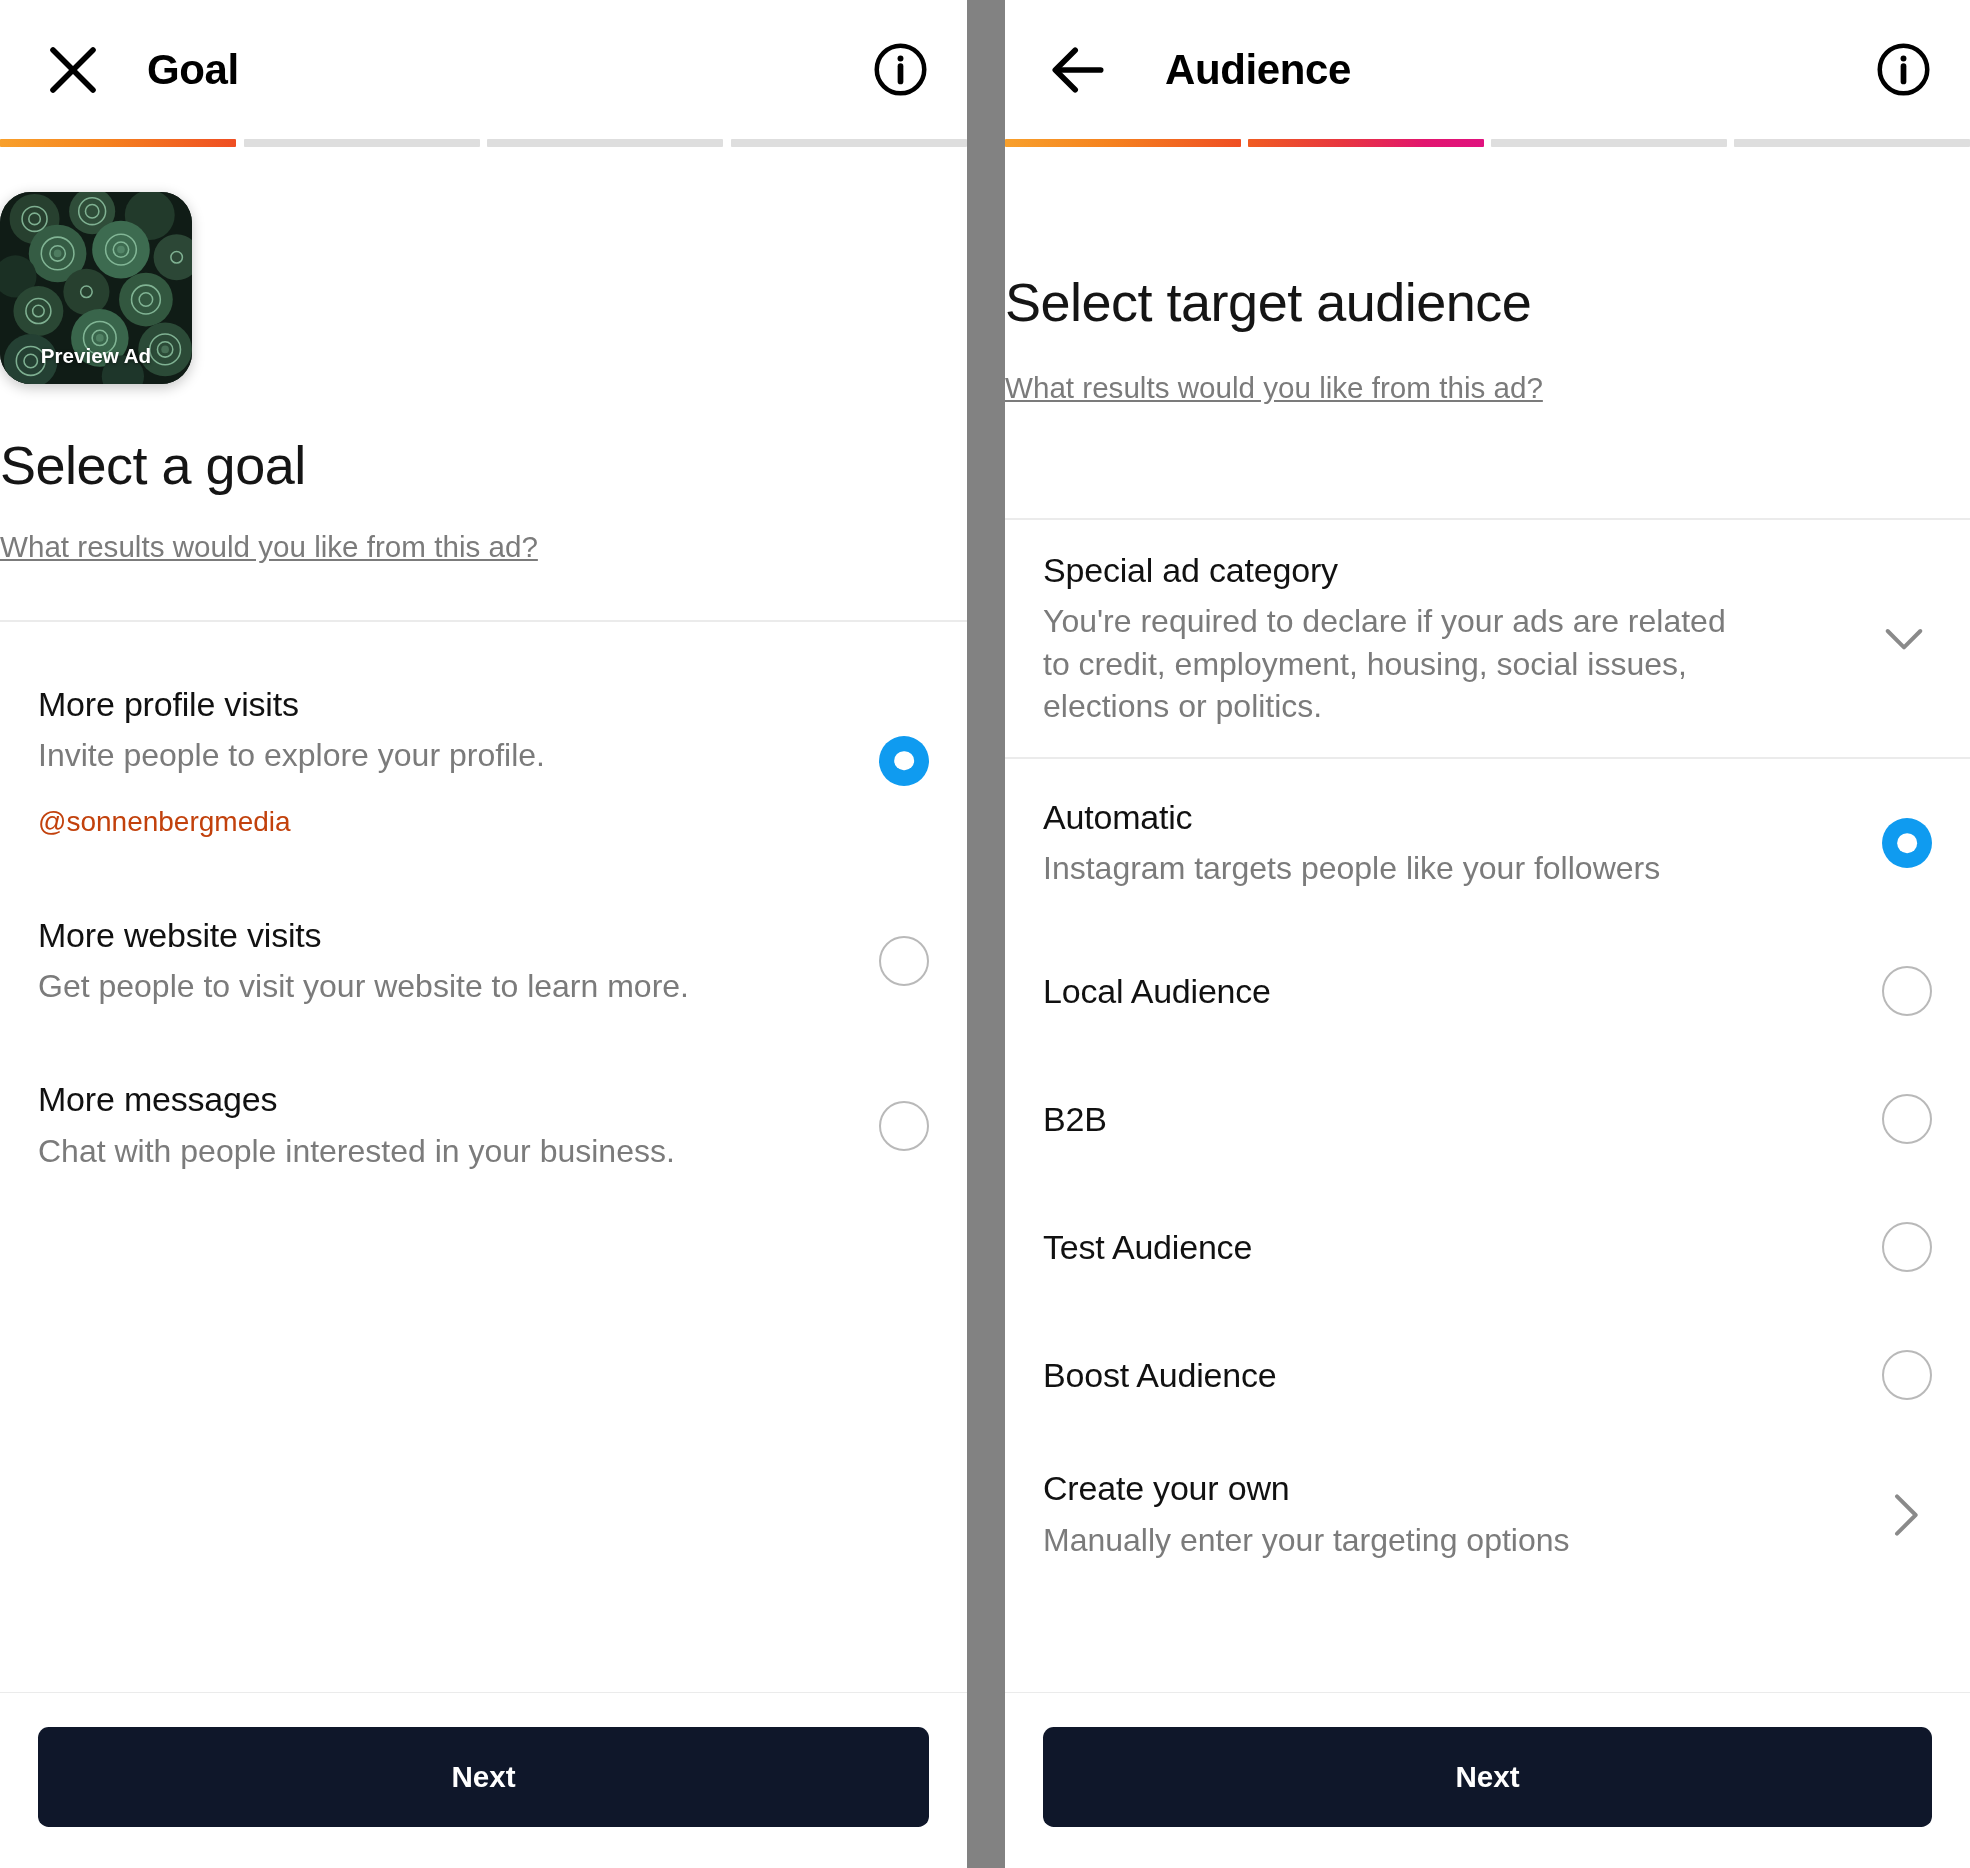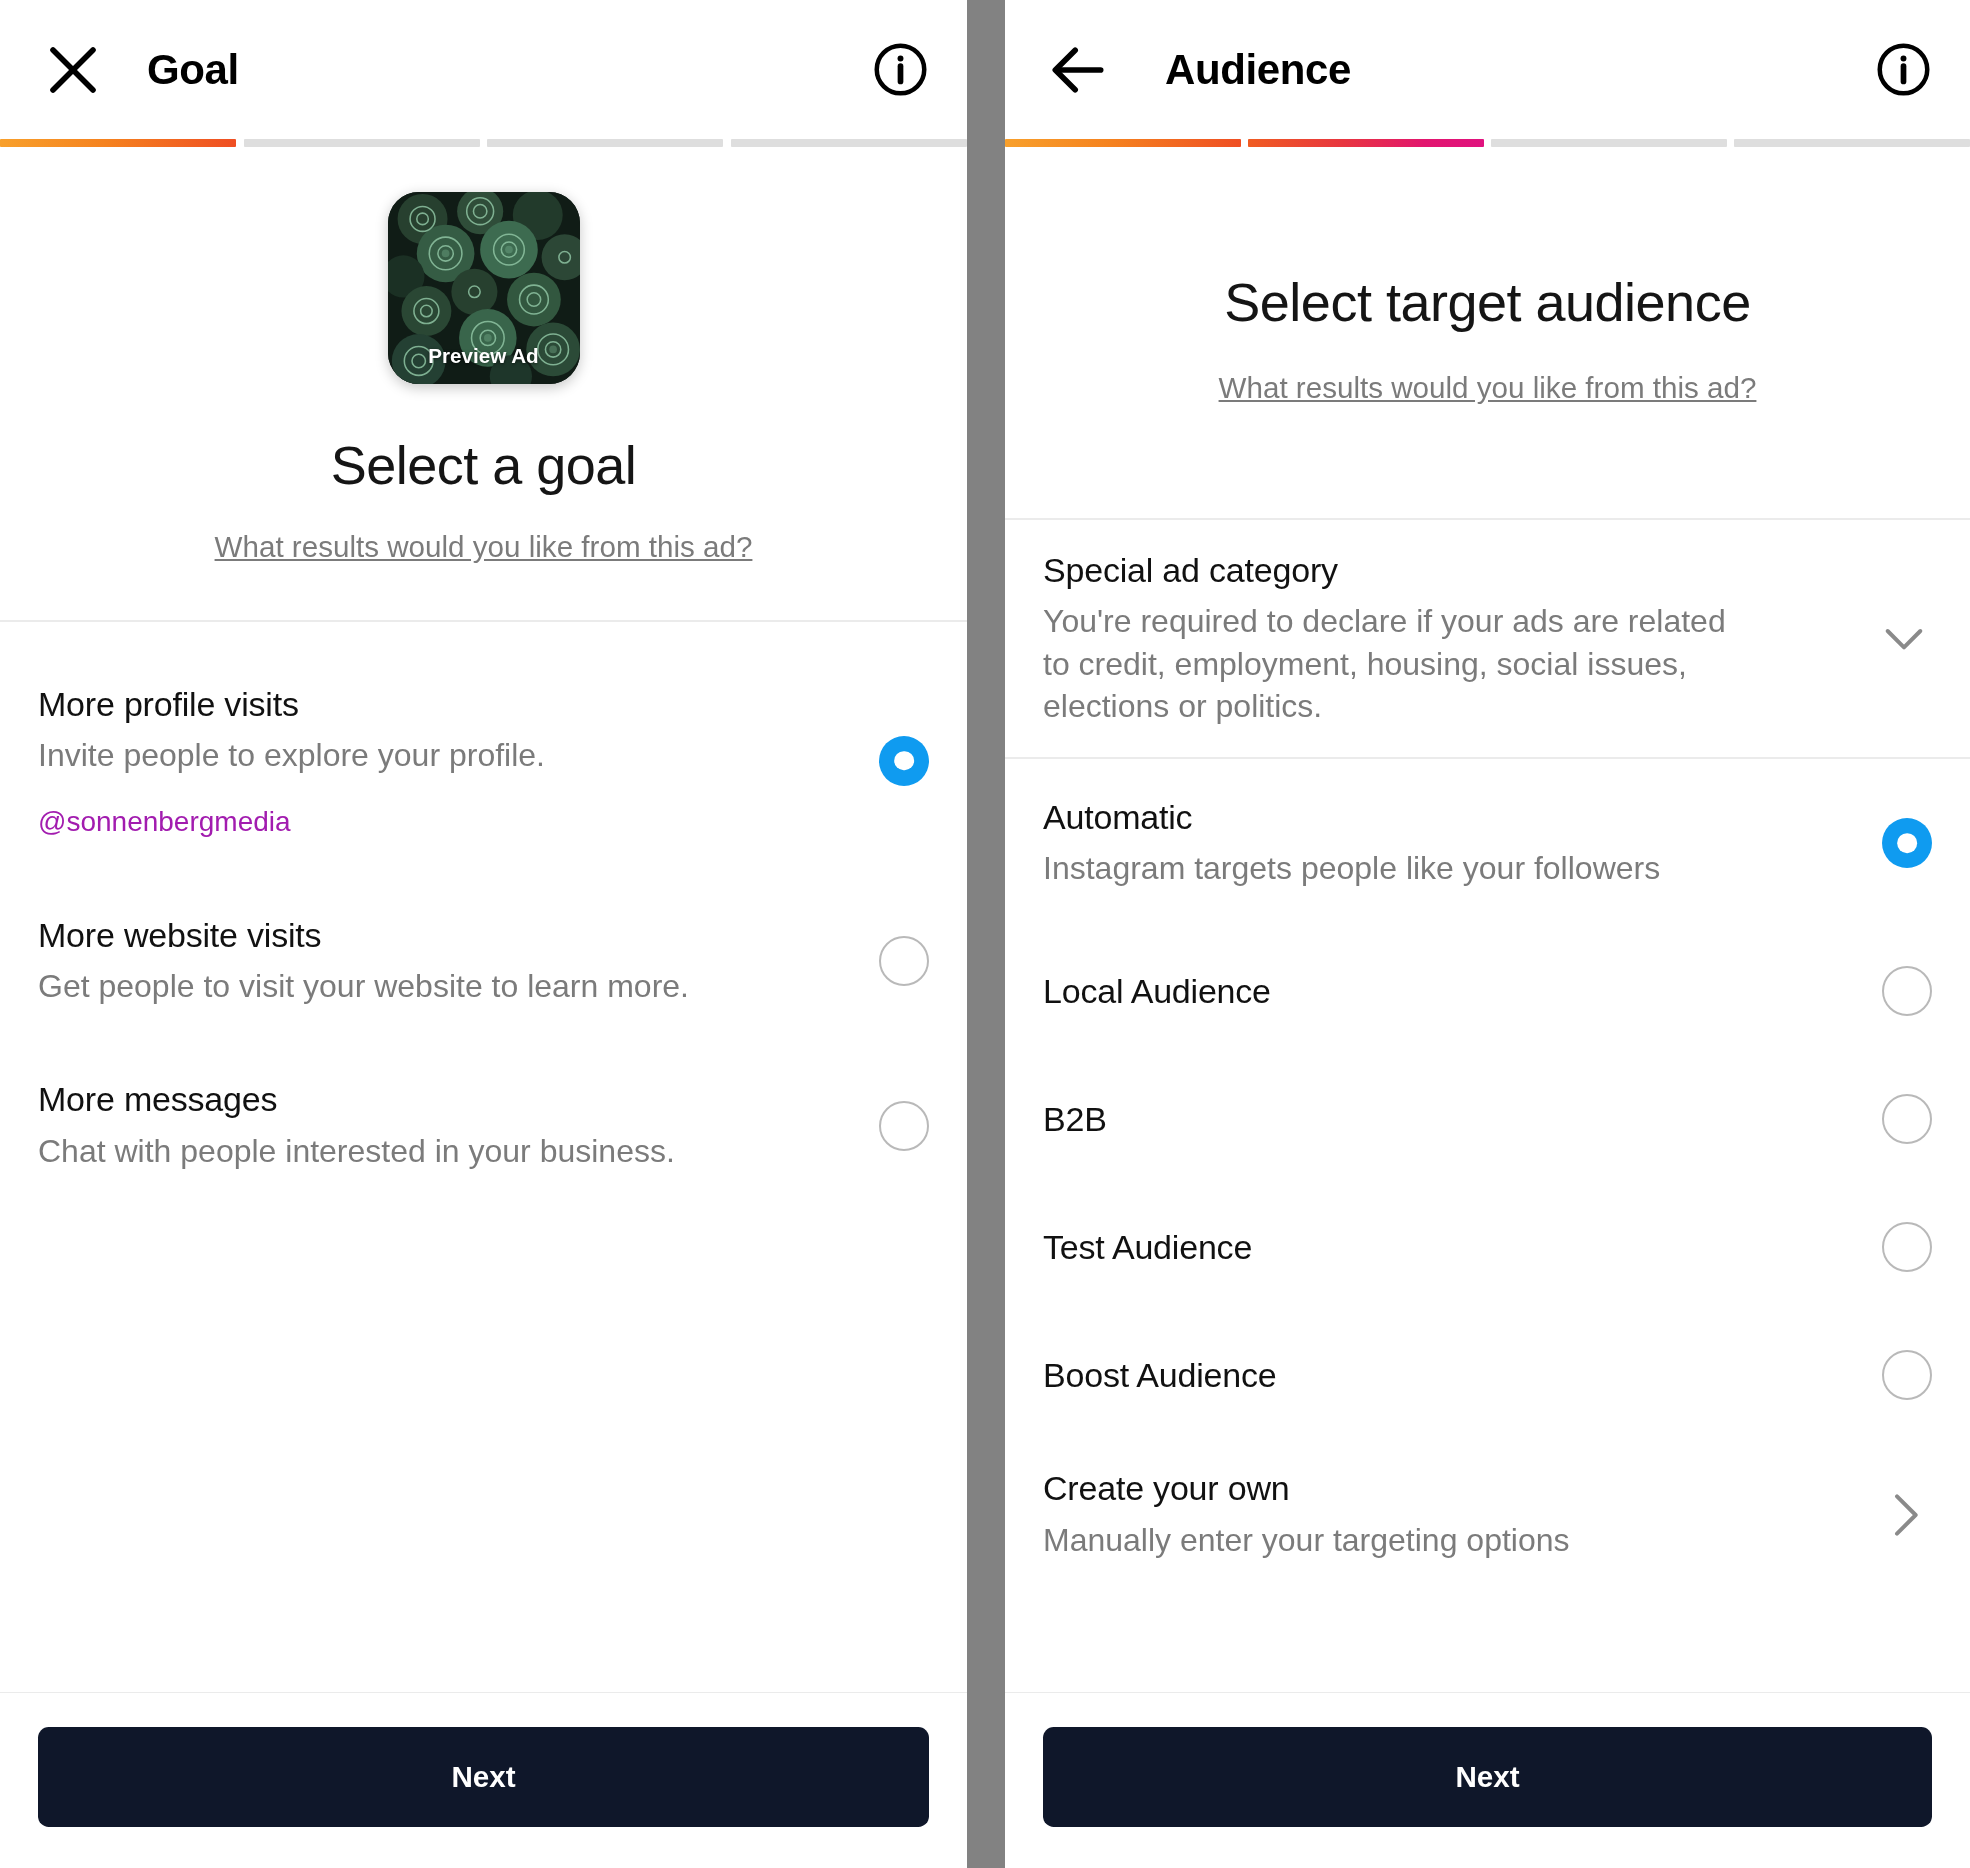--- a/index.html
+++ b/index.html
@@ -59,21 +59,21 @@
     background: #fff;
   }
   .seg { flex: 1 1 0; height: 8px; background: #dedede; border-radius: 0.9px; }
   .seg.orange { background: linear-gradient(90deg,#f8a02c 0%, #f5821f 45%, #ef4e23 100%); }
   .seg.pink   { background: linear-gradient(90deg,#f05c22 0%, #e8363f 40%, #e2166f 75%, #e0127f 100%); }
 
   
   .body { flex: 1 1 auto; position: relative; overflow: hidden; }
 
   
-  .hero { padding-top: 45px; display: flex; flex-direction: column; align-items: center; }
+  .hero { padding-top: 45px; display: flex; flex-direction: column; align-items: flex-start; }
   .thumb {
     width: 192px; height: 192px;
     border-radius: 31px;
     position: relative;
     overflow: hidden;
     box-shadow: 0 3.6px 12.5px rgba(0,0,0,0.22);
     background: #0d1a14;
   }
   .thumb svg { position: absolute; inset: 0; width: 100%; height: 100%; display: block; }
   .thumb-label {
@@ -125,21 +125,21 @@
     letter-spacing: -0.2px;
   }
   .row-sub {
     font-size: 32px;
     color: #7b7b7b;
     line-height: 1.32;
     margin-top: 9px;
   }
   .row-extra {
     font-size: 28px;
-    color: #a21caf;
+    color: #c2410c;
     margin-top: 29px;
   }
 
   .radio {
     width: 50px; height: 50px;
     flex: 0 0 50px;
     border-radius: 50%;
     border: 2.7px solid #b9b9b9;
     background: #fff;
   }

